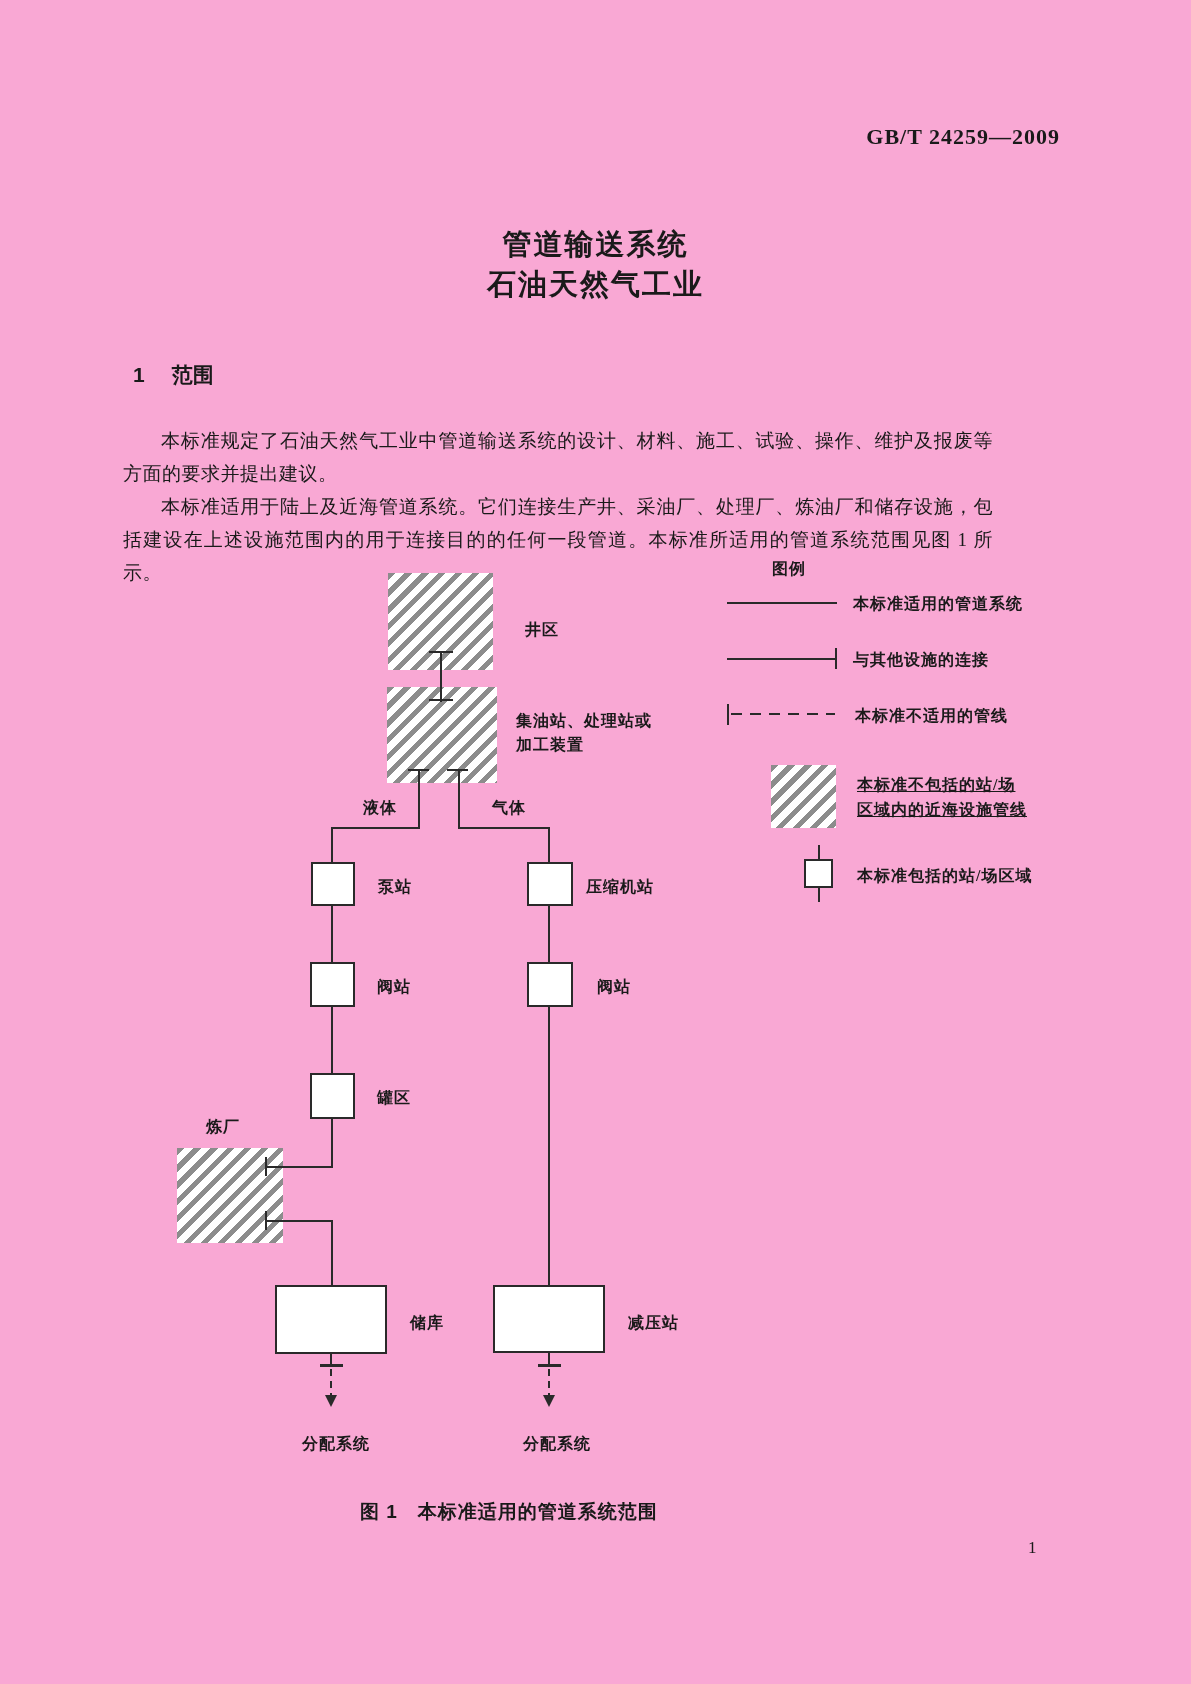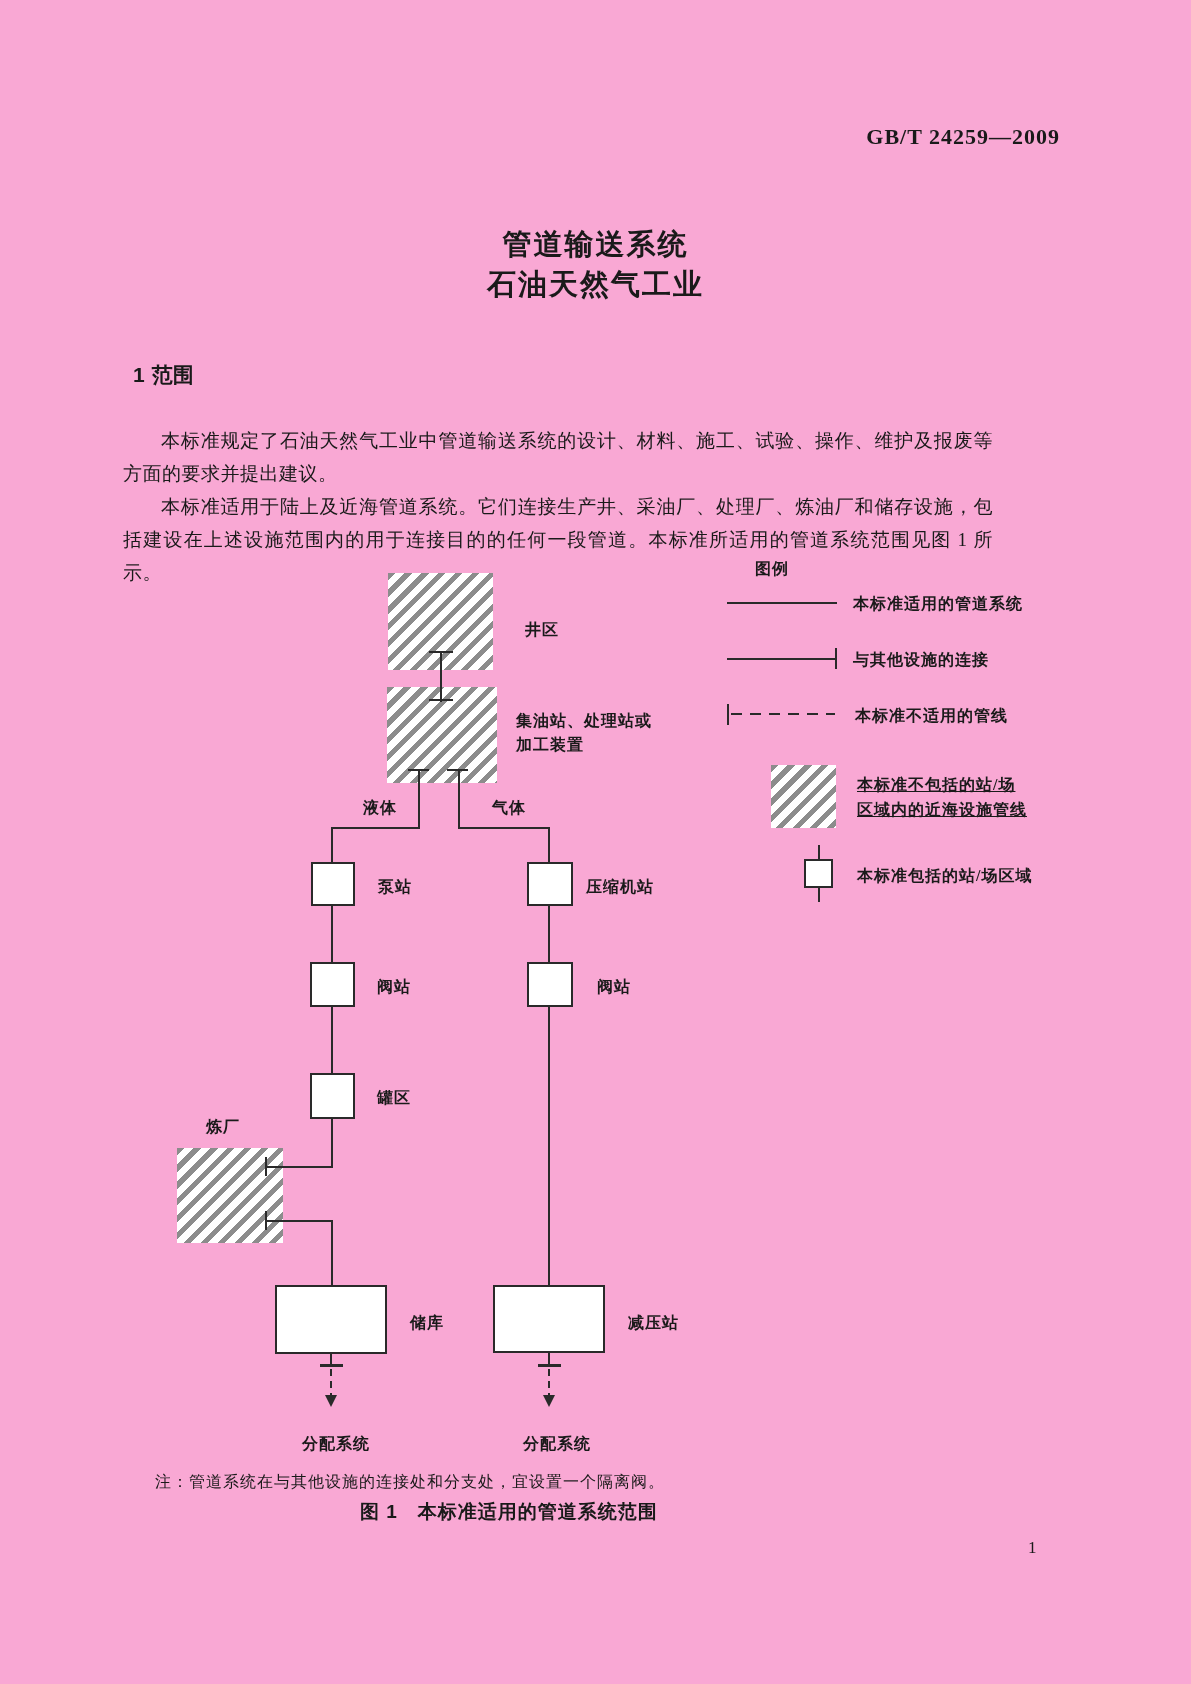--- a/index.html
+++ b/index.html
@@ -20,21 +20,21 @@
   }
   .doc-title{
     position:absolute;left:0;top:224px;width:1191px;
     text-align:center;font:bold 29px "Liberation Sans","DejaVu Sans",sans-serif;
     line-height:40px;letter-spacing:2px;
   }
   .section-heading{
     position:absolute;left:133px;top:361px;
     font:bold 21px "Liberation Sans","DejaVu Sans",sans-serif;white-space:nowrap;
   }
-  .section-heading .sec-title{margin-left:7px;}
+  .section-heading .sec-title{margin-left:27px;}
   .para{
     position:absolute;left:123px;width:870px;
     font:19px/33px "Liberation Serif","DejaVu Serif",serif;
     text-align:justify;text-indent:2em;letter-spacing:0.5px;
   }
   .para1{top:424px;}
   .para2{top:478px;margin-top:12px;}
   .fig-note{
     position:absolute;left:155px;top:1472px;
     font:16px "Liberation Serif","DejaVu Serif",serif;white-space:nowrap;letter-spacing:1px;
@@ -149,21 +149,21 @@
   <div class="lbl" style="left:586px;top:877px;">压缩机站</div>
   <div class="lbl" style="left:377px;top:977px;">阀站</div>
   <div class="lbl" style="left:597px;top:977px;">阀站</div>
   <div class="lbl" style="left:377px;top:1088px;">罐区</div>
   <div class="lbl" style="left:206px;top:1117px;">炼厂</div>
   <div class="lbl" style="left:410px;top:1313px;">储库</div>
   <div class="lbl" style="left:628px;top:1313px;">减压站</div>
   <div class="lbl" style="left:302px;top:1434px;">分配系统</div>
   <div class="lbl" style="left:523px;top:1434px;">分配系统</div>
 
-  <div class="lbl legend-title" style="left:755px;top:559px;">图例</div>
+  <div class="lbl legend-title" style="left:772px;top:559px;">图例</div>
 
   <div class="ln" style="left:727px;top:602px;width:110px;height:2px;"></div>
   <div class="lbl" style="left:853px;top:594px;">本标准适用的管道系统</div>
 
   <div class="ln" style="left:727px;top:658px;width:110px;height:2px;"></div>
   <div class="ln" style="left:835px;top:648px;width:2px;height:21px;"></div>
   <div class="lbl" style="left:853px;top:650px;text-align:center;">与其他设施的连接</div>
 
   <div class="ln" style="left:727px;top:704px;width:2px;height:21px;"></div>
   <div class="dash-h" style="left:731px;top:713px;width:104px;"></div>
@@ -173,17 +173,16 @@
   <div class="lbl legend-text2" style="left:857px;top:772px;">
     <div>本标准不包括的站/场</div>
     <div>区域内的近海设施管线</div>
   </div>
 
   <div class="ln" style="left:818px;top:845px;width:2px;height:15px;"></div>
   <div class="box" style="left:804px;top:859px;width:29px;height:29px;"></div>
   <div class="ln" style="left:818px;top:886px;width:2px;height:16px;"></div>
   <div class="lbl" style="left:857px;top:866px;">本标准包括的站/场区域</div>
 
-  <div class="fig-note">注：管道系统在与其他设施的连接处和分支处，宜设置一个隔离阀。</div>
   <div class="fig-caption">图 1　本标准适用的管道系统范围</div>
   <div class="page-number">1</div>
 
 </div>
 
 </body></html>

